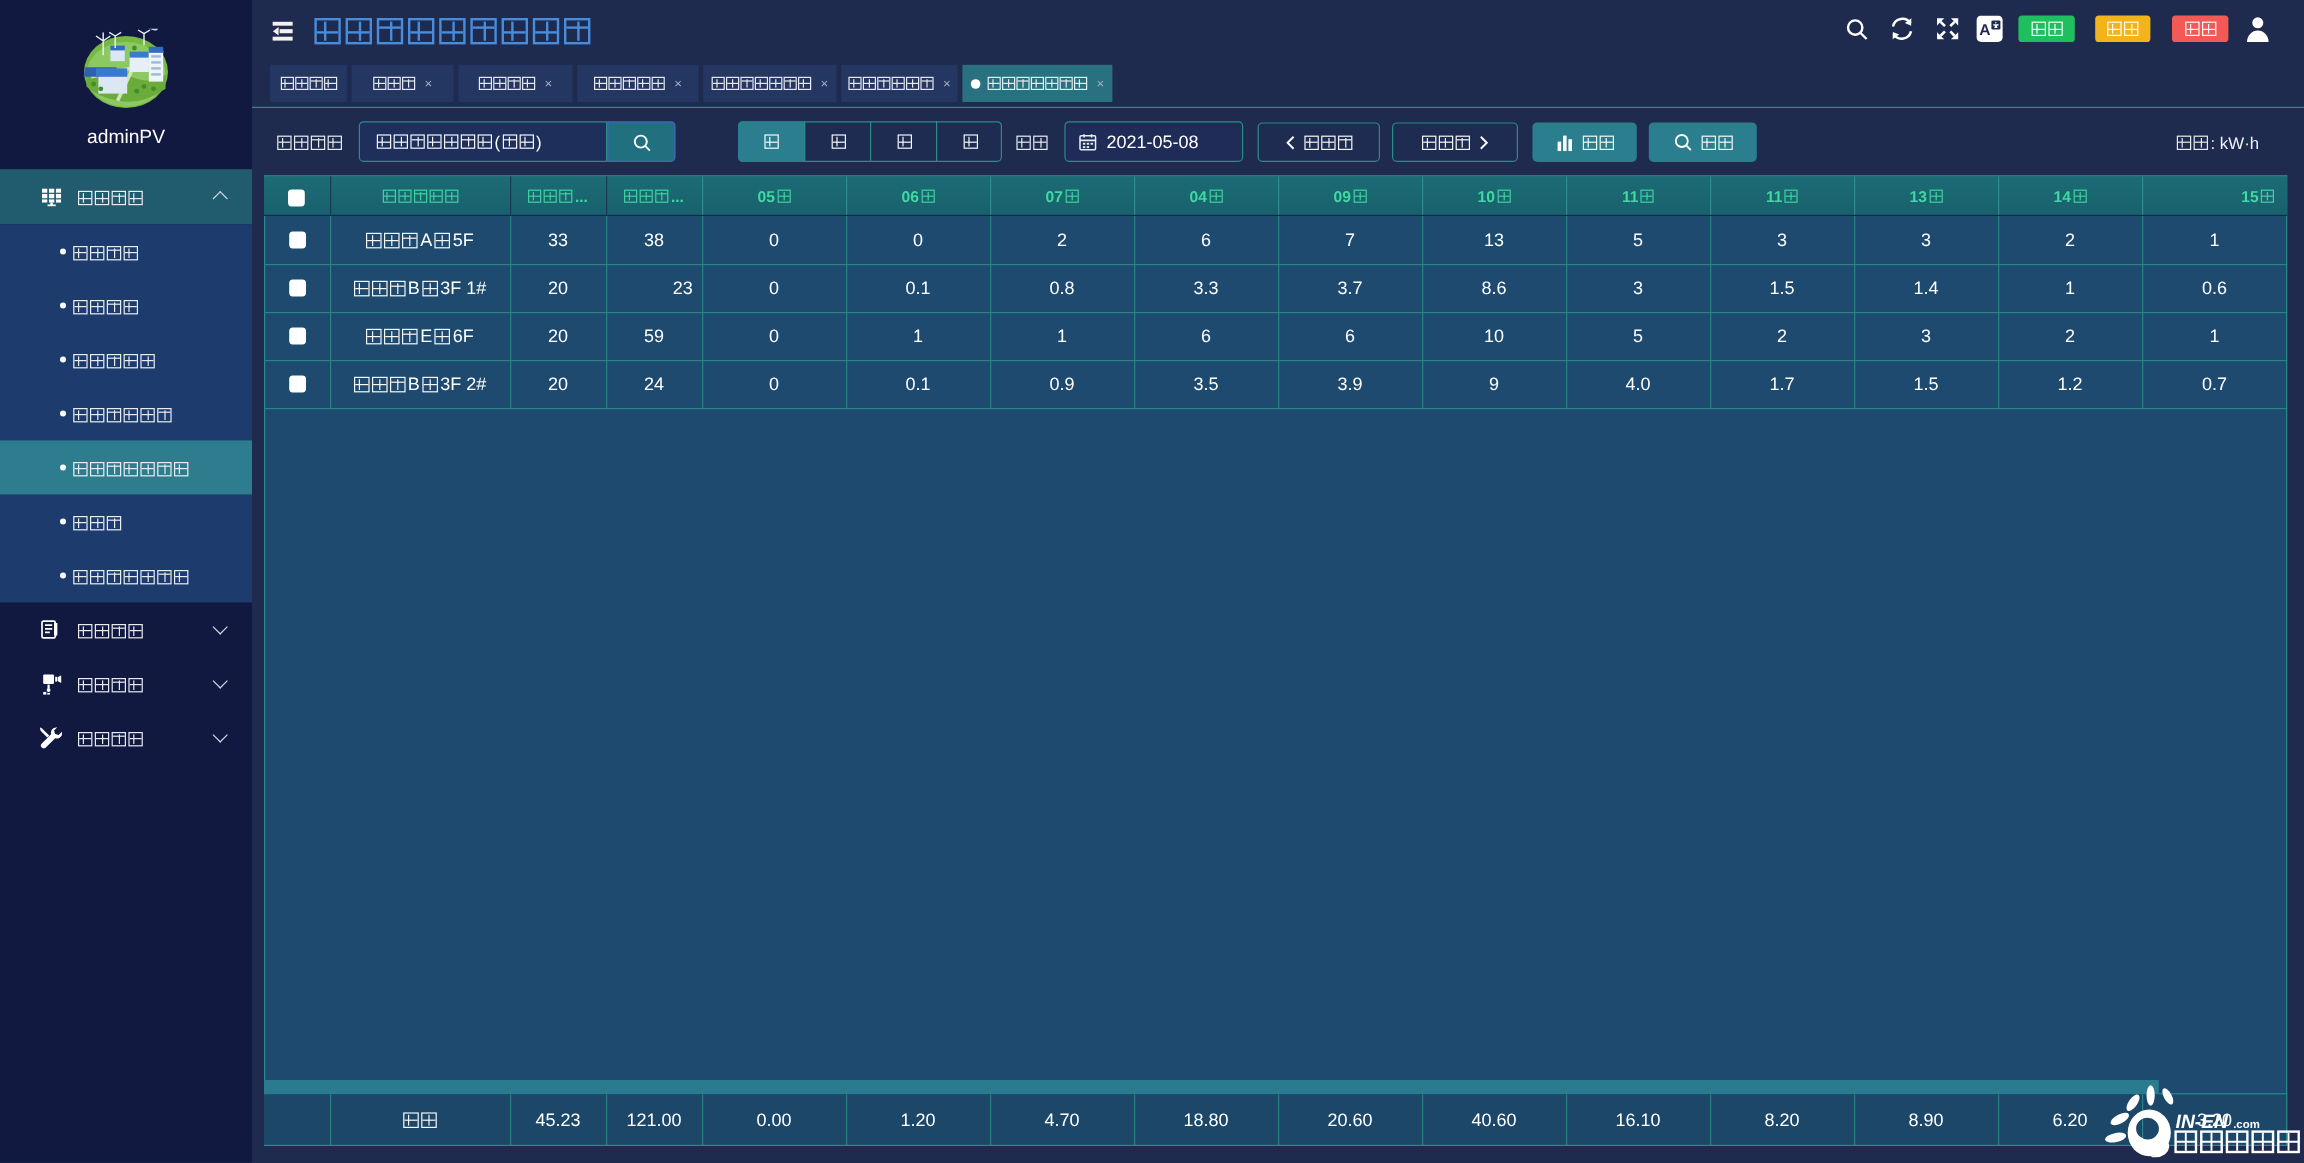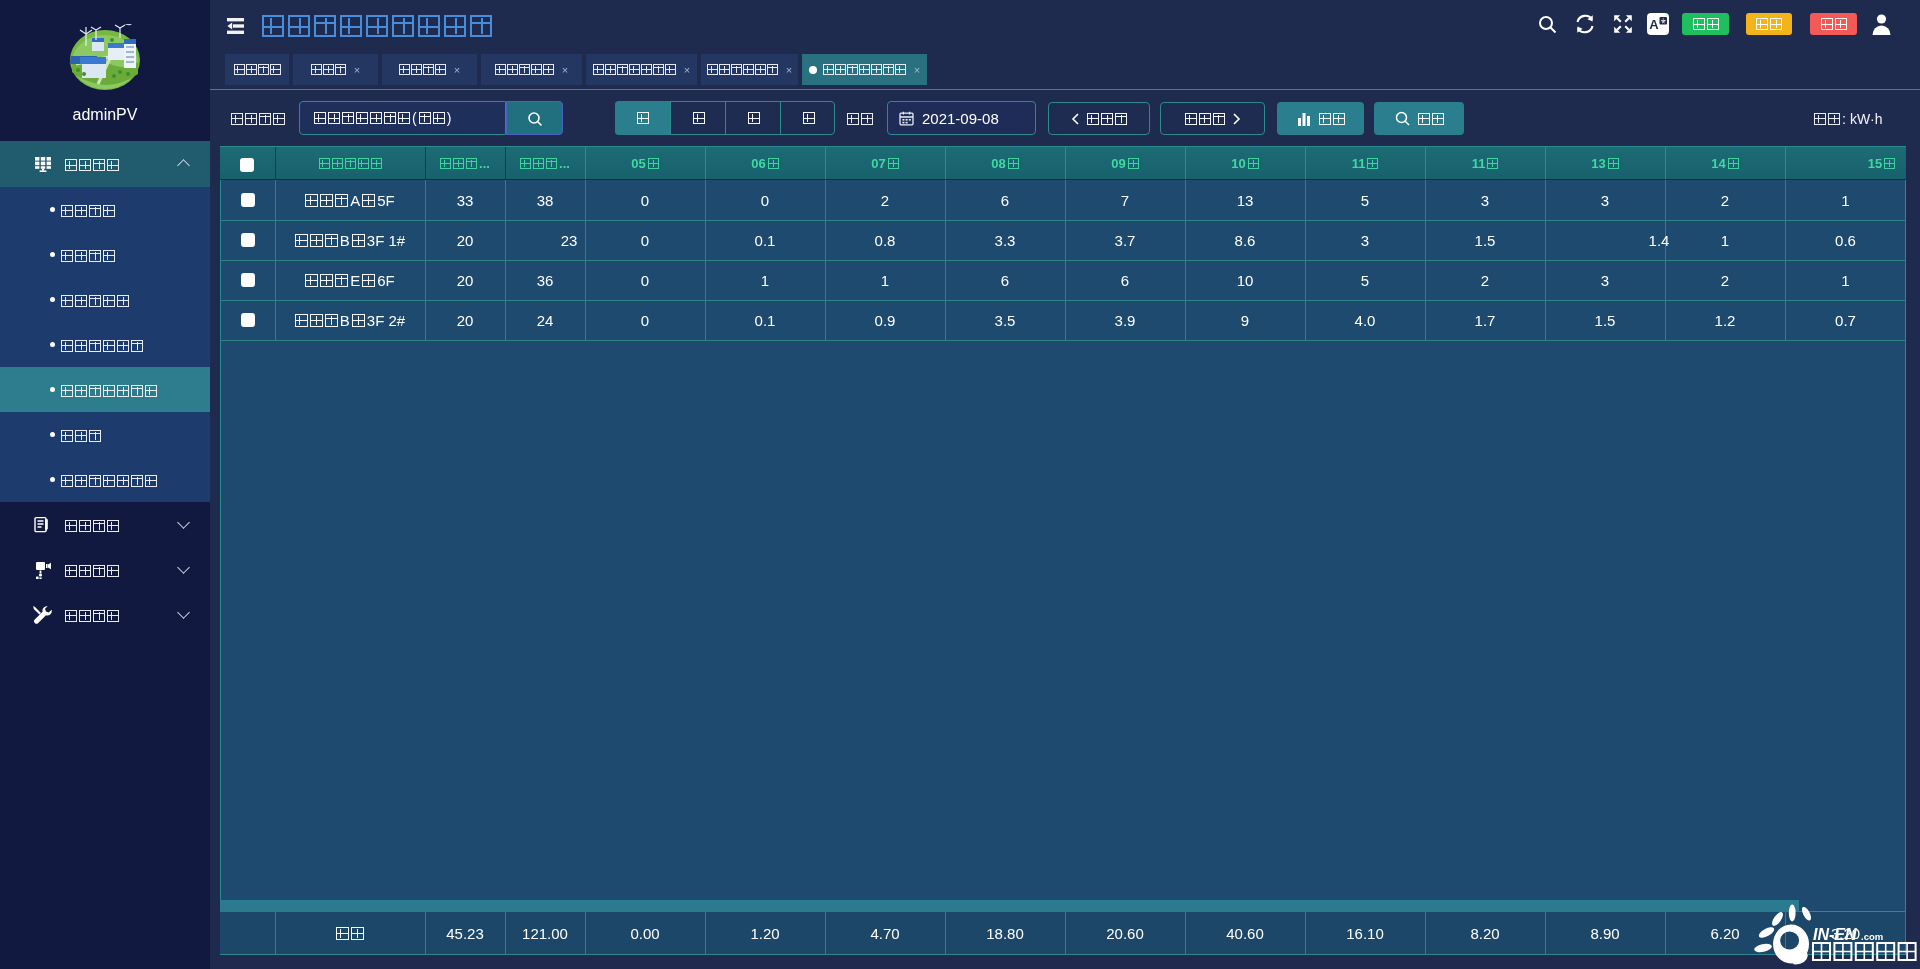--- a/index.html
+++ b/index.html
@@ -452,21 +452,21 @@
         <path d="M1 6 H14 M4.4 .8 V3.6 M10.6 .8 V3.6"></path>
       </g>
       <g fill="#e8ecf4">
         <rect x="3.4" y="8" width="2" height="1.6"></rect>
         <rect x="6.6" y="8" width="2" height="1.6"></rect>
         <rect x="9.8" y="8" width="2" height="1.6"></rect>
         <rect x="3.4" y="10.8" width="2" height="1.6"></rect>
         <rect x="6.6" y="10.8" width="2" height="1.6"></rect>
       </g>
     </svg>
-    <span>2021-09-08</span>
+    <span>2021-05-08</span>
   </div>
 <div class="obtn" style="left:1048px;width:102px">
     <svg width="8" height="12" viewBox="0 0 8 12">
       <path d="M7 1 L2 6 L7 11" stroke="#fff" stroke-width="1.6" fill="none"></path>
     </svg>
     <span class="zh">
       <i></i>
       <i></i>
       <i></i>
     </span>
@@ -567,21 +567,21 @@
     </span>
   </div>
 <div class="hcell" style="left:825px;width:120px">
     <span class="zh s11">
       <b>07</b>
       <i></i>
     </span>
   </div>
 <div class="hcell" style="left:945px;width:120px">
     <span class="zh s11">
-      <b>08</b>
+      <b>04</b>
       <i></i>
     </span>
   </div>
 <div class="hcell" style="left:1065px;width:120px">
     <span class="zh s11">
       <b>09</b>
       <i></i>
     </span>
   </div>
 <div class="hcell" style="left:1185px;width:120px">
@@ -677,36 +677,36 @@
 <div class="cell" style="left:425px;top:220px;width:80px">20</div>
 <div class="cell" style="left:529px;top:220px;width:80px">23</div>
 <div class="cell" style="left:585px;top:220px;width:120px">0</div>
 <div class="cell" style="left:705px;top:220px;width:120px">0.1</div>
 <div class="cell" style="left:825px;top:220px;width:120px">0.8</div>
 <div class="cell" style="left:945px;top:220px;width:120px">3.3</div>
 <div class="cell" style="left:1065px;top:220px;width:120px">3.7</div>
 <div class="cell" style="left:1185px;top:220px;width:120px">8.6</div>
 <div class="cell" style="left:1305px;top:220px;width:120px">3</div>
 <div class="cell" style="left:1425px;top:220px;width:120px">1.5</div>
-<div class="cell" style="left:1599px;top:220px;width:120px">1.4</div>
+<div class="cell" style="left:1545px;top:220px;width:120px">1.4</div>
 <div class="cell" style="left:1665px;top:220px;width:120px">1</div>
 <div class="cell" style="left:1785px;top:220px;width:121px">0.6</div>
 <div class="cbx" style="left:241px;top:273px"></div>
 <div class="cell" style="left:275px;top:260px;width:150px">
     <span class="zh s13">
       <i></i>
       <i></i>
       <i></i>
       <b>E</b>
       <i></i>
       <b>6F</b>
     </span>
   </div>
 <div class="cell" style="left:425px;top:260px;width:80px">20</div>
-<div class="cell" style="left:505px;top:260px;width:80px">36</div>
+<div class="cell" style="left:505px;top:260px;width:80px">59</div>
 <div class="cell" style="left:585px;top:260px;width:120px">0</div>
 <div class="cell" style="left:705px;top:260px;width:120px">1</div>
 <div class="cell" style="left:825px;top:260px;width:120px">1</div>
 <div class="cell" style="left:945px;top:260px;width:120px">6</div>
 <div class="cell" style="left:1065px;top:260px;width:120px">6</div>
 <div class="cell" style="left:1185px;top:260px;width:120px">10</div>
 <div class="cell" style="left:1305px;top:260px;width:120px">5</div>
 <div class="cell" style="left:1425px;top:260px;width:120px">2</div>
 <div class="cell" style="left:1545px;top:260px;width:120px">3</div>
 <div class="cell" style="left:1665px;top:260px;width:120px">2</div>

